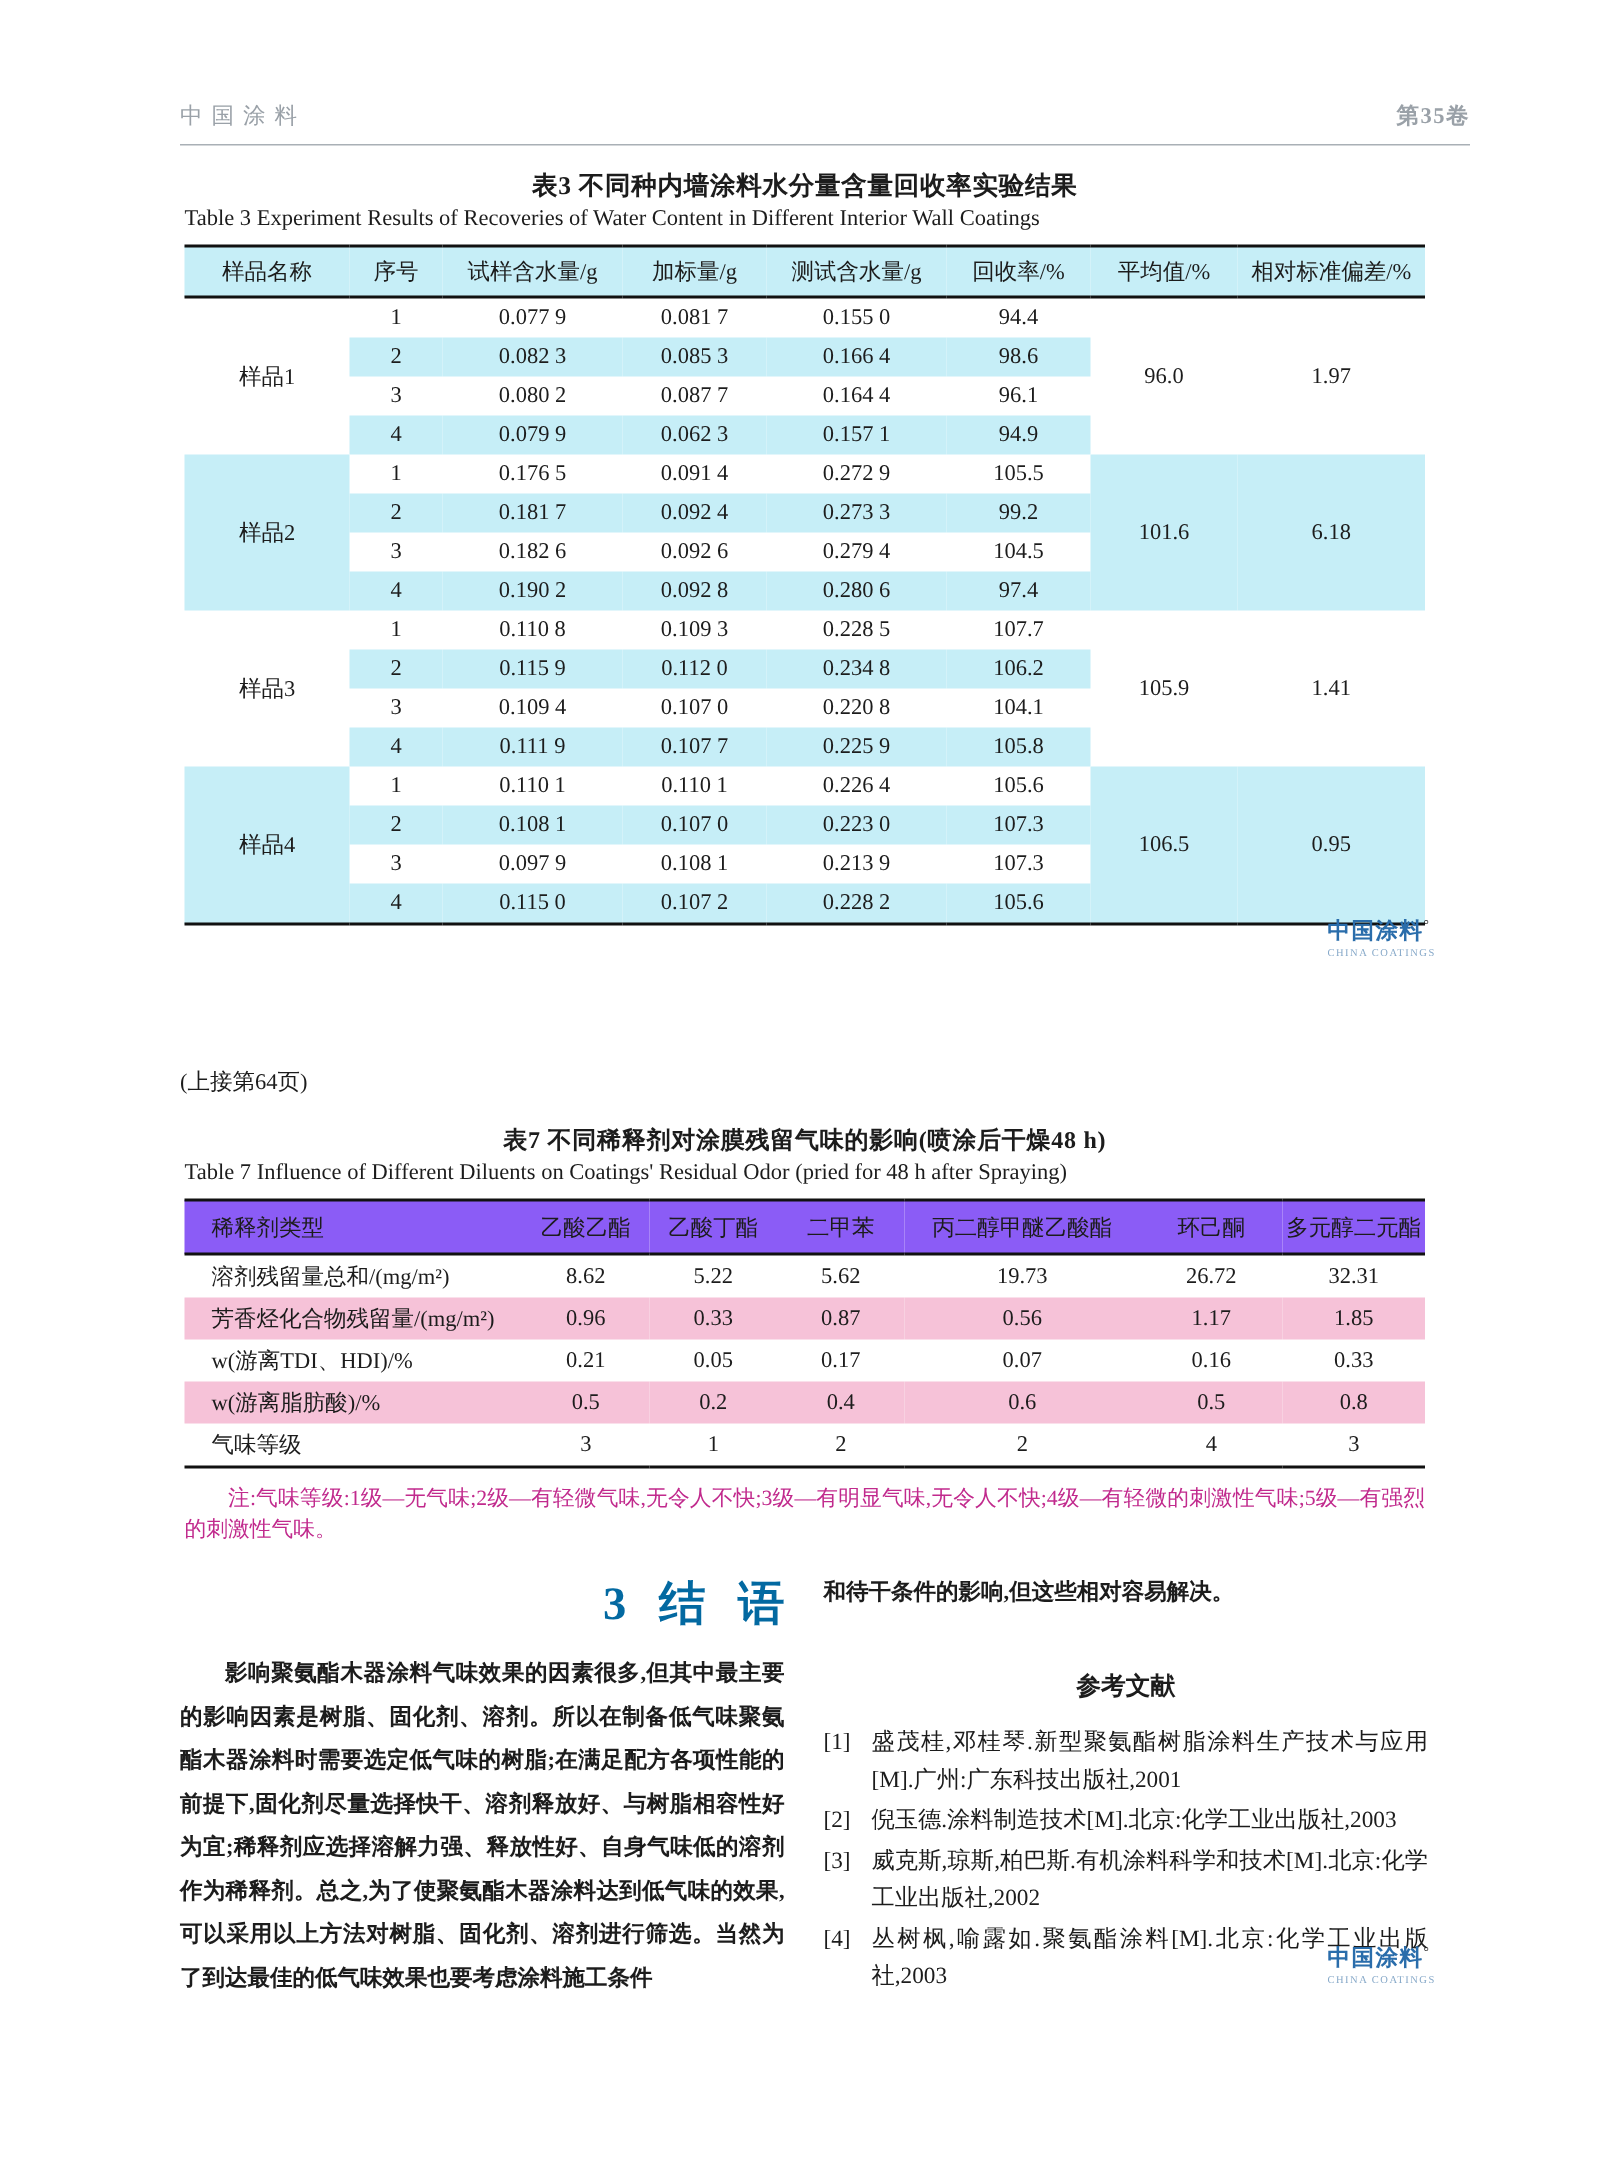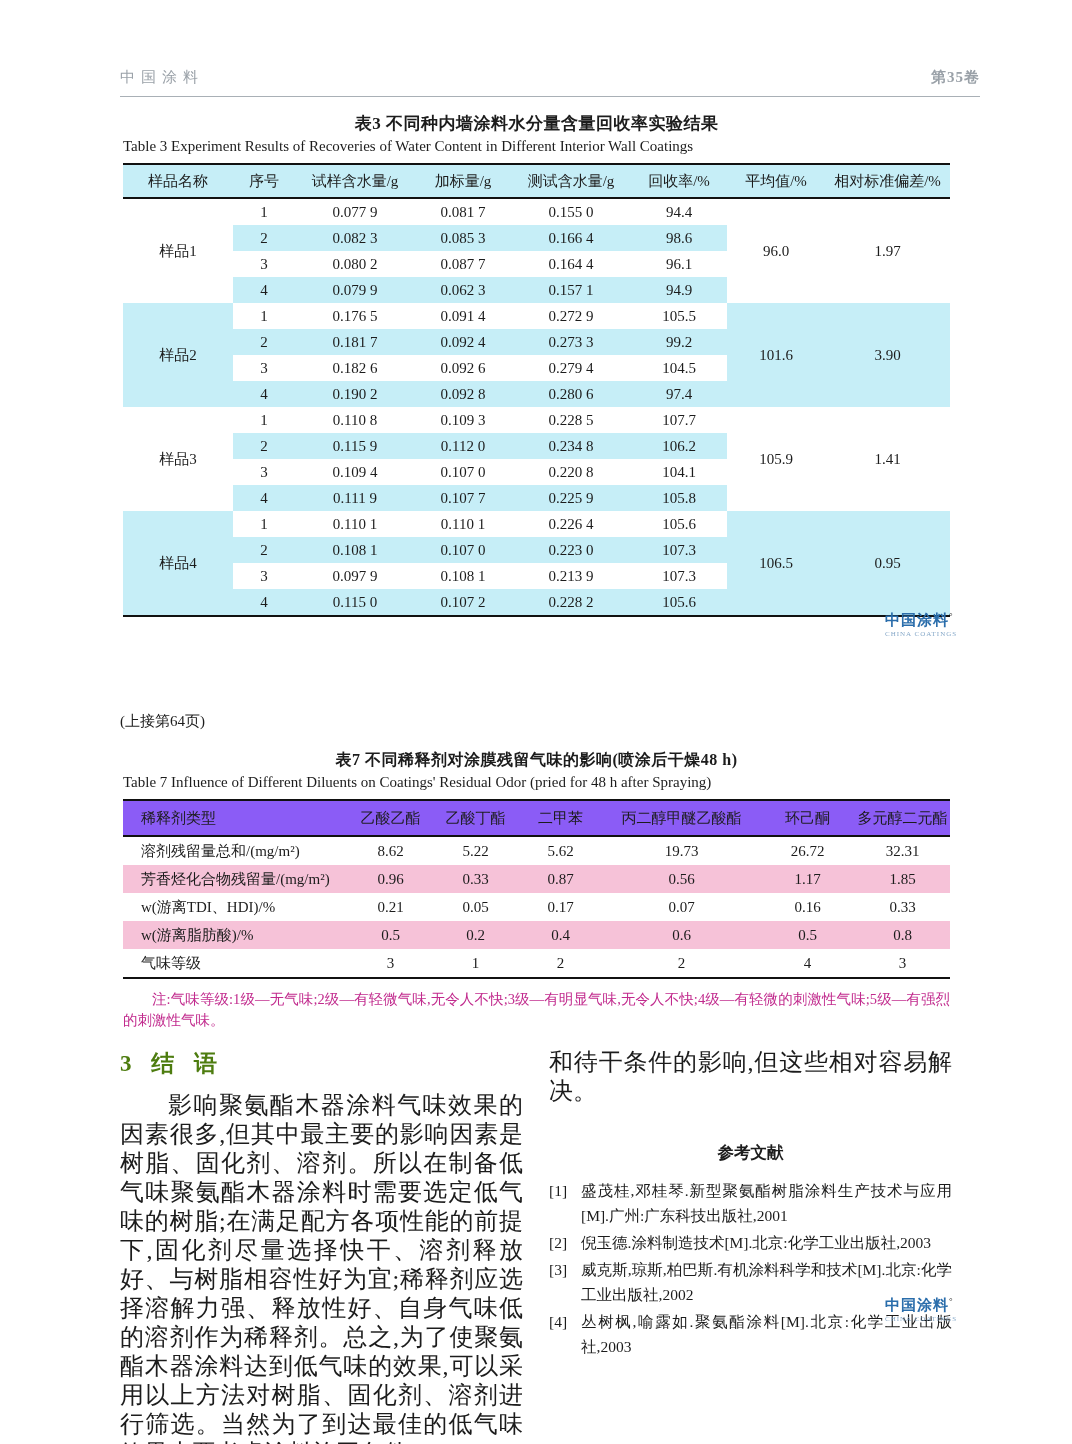--- a/index.html
+++ b/index.html
@@ -44,22 +44,22 @@
   #table7 th.lbl{text-align:left;padding-left:18px;}
   #table7 td{font-size:15px;text-align:center;height:28px;padding:0 2px;}
   #table7 td.lbl{text-align:left;padding-left:18px;}
   #table7 tr.pk td{background:#f6c2d8;}
   .t7note{margin-top:10px;color:#c12a8d;font-size:14.5px;line-height:21px;
     text-indent:2em;text-align:justify;}
 
   
   .two-col{position:absolute;left:120px;top:1048px;width:832px;display:flex;gap:26px;}
   .col{width:403px;}
-  .sec-head{color:#4d7c0f;font-size:23px;font-weight:bold;margin:0 0 12px 0;word-spacing:14px;}
-  .body-p{font-size:24px;line-height:29px;text-align:justify;margin:0;}
+  .sec-head{color:#0369a1;font-size:31px;font-weight:bold;margin:0 0 12px 0;word-spacing:14px;text-align:right;}
+  .body-p{font-size:15px;line-height:29px;text-align:justify;margin:0;font-weight:bold;}
   .indent{text-indent:2em;}
   .refs-head{text-align:center;font-weight:bold;font-size:16.5px;margin:36px 0 14px 0;}
   .ref-item{display:flex;font-size:15.5px;line-height:25px;margin-bottom:2px;}
   .ref-num{width:32px;flex:none;}
   .ref-text{flex:1;text-align:justify;}
 
   
   .footer{position:absolute;left:120px;top:1356px;display:flex;align-items:flex-start;}
   .pagenum-block{position:relative;border-top:3px solid #2e689d;padding:3px 8px 12px 4px;}
   .pagenum-block:after{content:"";position:absolute;right:-6px;top:0;width:6px;height:40px;background:#2e689d;}
@@ -137,21 +137,21 @@
             <td class="cy">94.9</td>
           </tr>
           <tr>
             <td class="cy" rowspan="4">样品2</td>
             <td>1</td>
             <td>0.176 5</td>
             <td>0.091 4</td>
             <td>0.272 9</td>
             <td>105.5</td>
             <td class="cy" rowspan="4">101.6</td>
-            <td class="cy" rowspan="4">3.90</td>
+            <td class="cy" rowspan="4">6.18</td>
           </tr>
           <tr>
             <td class="cy">2</td>
             <td class="cy">0.181 7</td>
             <td class="cy">0.092 4</td>
             <td class="cy">0.273 3</td>
             <td class="cy">99.2</td>
           </tr>
           <tr>
             <td>3</td>

